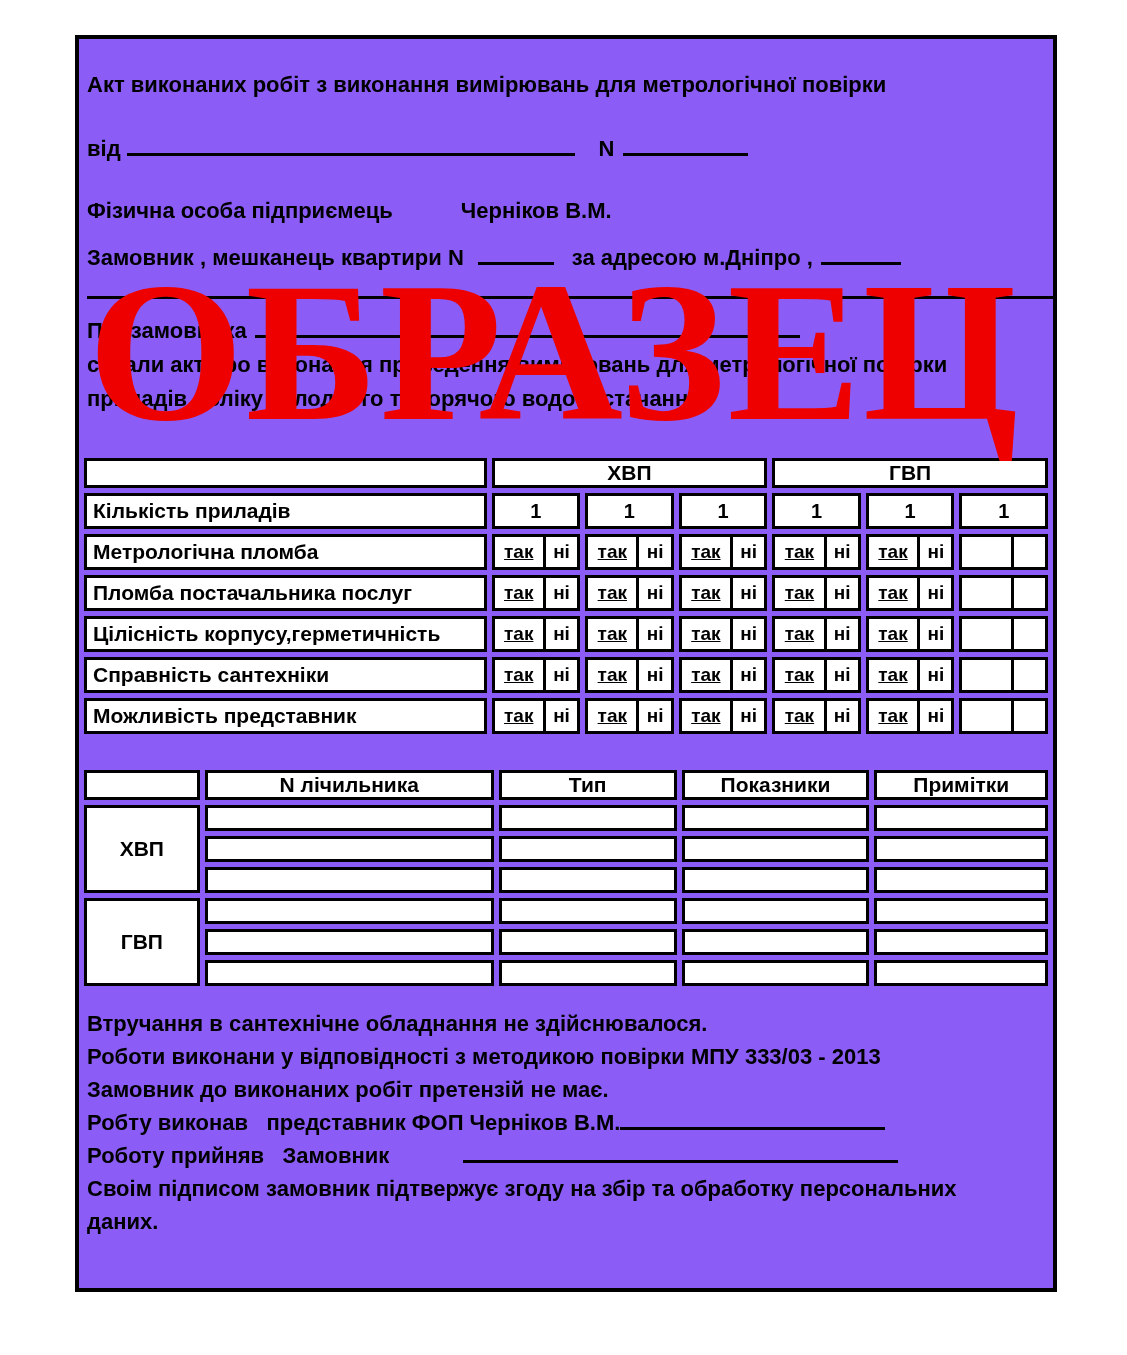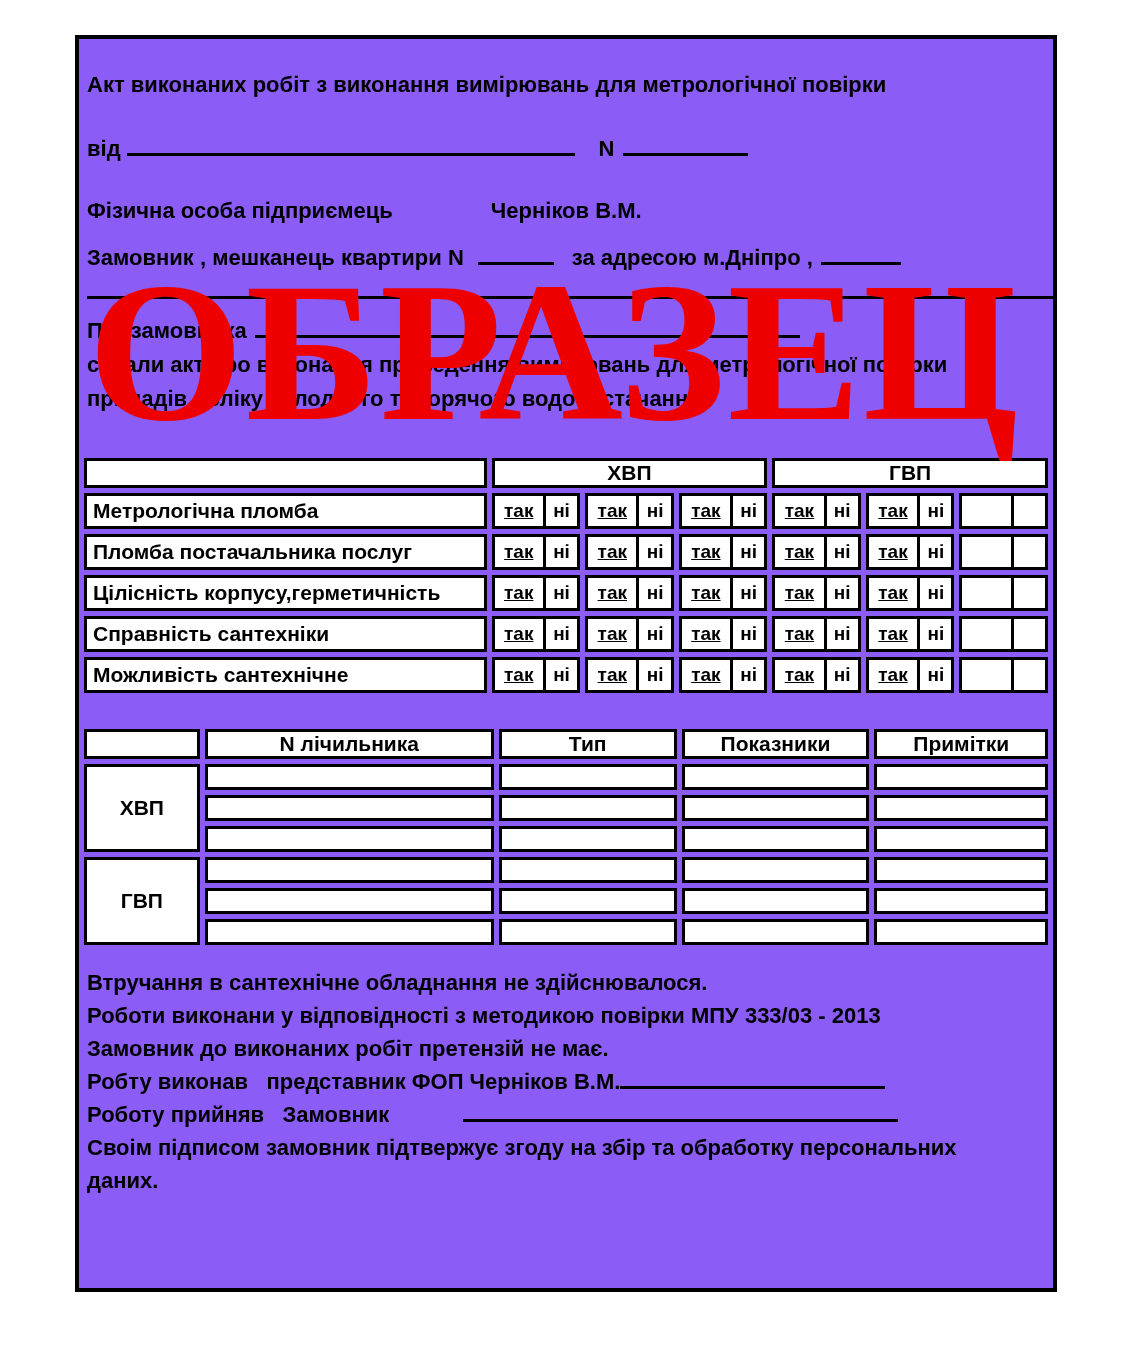--- a/index.html
+++ b/index.html
@@ -47,21 +47,21 @@
     border-bottom: 3px solid #000;
     height: 17px;
     vertical-align: baseline;
   }
   .ul-date   { width: 448px; margin-left: 6px; }
   .ul-num    { width: 125px; margin-left: 8px; }
   .ul-flat   { width: 76px;  margin-left: 14px; margin-right: 18px; }
   .ul-addr   { width: 80px;  margin-left: 8px; }
   .ul-pib    { width: 545px; margin-left: 8px; }
   .lbl-num   { margin-left: 24px; }
-  .fop-name  { margin-left: 98px; }
+  .fop-name  { margin-left: 68px; }
 
   
   table {
     width: 100%;
     border-collapse: separate;
     border-spacing: 5px;
     table-layout: fixed;
   }
   td {
     border: 3px solid #000;
@@ -156,20 +156,29 @@
         <col style="width:88px">
           <col style="width:88px">
           <col style="width:88px">
       </colgroup>
       <tbody>
           <tr>
         <td class="hdr"></td>
         <td class="hdr" colspan="3">ХВП</td>
         <td class="hdr" colspan="3">ГВП</td>
       </tr>
+      <tr>
+        <td class="lblcol">Кількість приладів</td>
+        <td class="qty">1</td>
+        <td class="qty">1</td>
+        <td class="qty">1</td>
+        <td class="qty">1</td>
+        <td class="qty">1</td>
+        <td class="qty">1</td>
+      </tr>
 
       <tr>
         <td class="lblcol">Метрологічна пломба</td>
         <td class="pair">
               <div class="pv">
                 <span class="yes">так</span>
                 <span class="sep"></span>
                 <span class="no">ні</span>
               </div>
             </td>
@@ -342,21 +351,21 @@
         <td class="pair">
               <div class="pv">
                 <span class="yes"></span>
                 <span class="sep"></span>
                 <span class="no"></span>
               </div>
             </td>
       </tr>
 
       <tr>
-        <td class="lblcol">Можливість сантехнічне</td>
+        <td class="lblcol">Можливість представник</td>
         <td class="pair">
               <div class="pv">
                 <span class="yes">так</span>
                 <span class="sep"></span>
                 <span class="no">ні</span>
               </div>
             </td>
         <td class="pair">
               <div class="pv">
                 <span class="yes">так</span>

